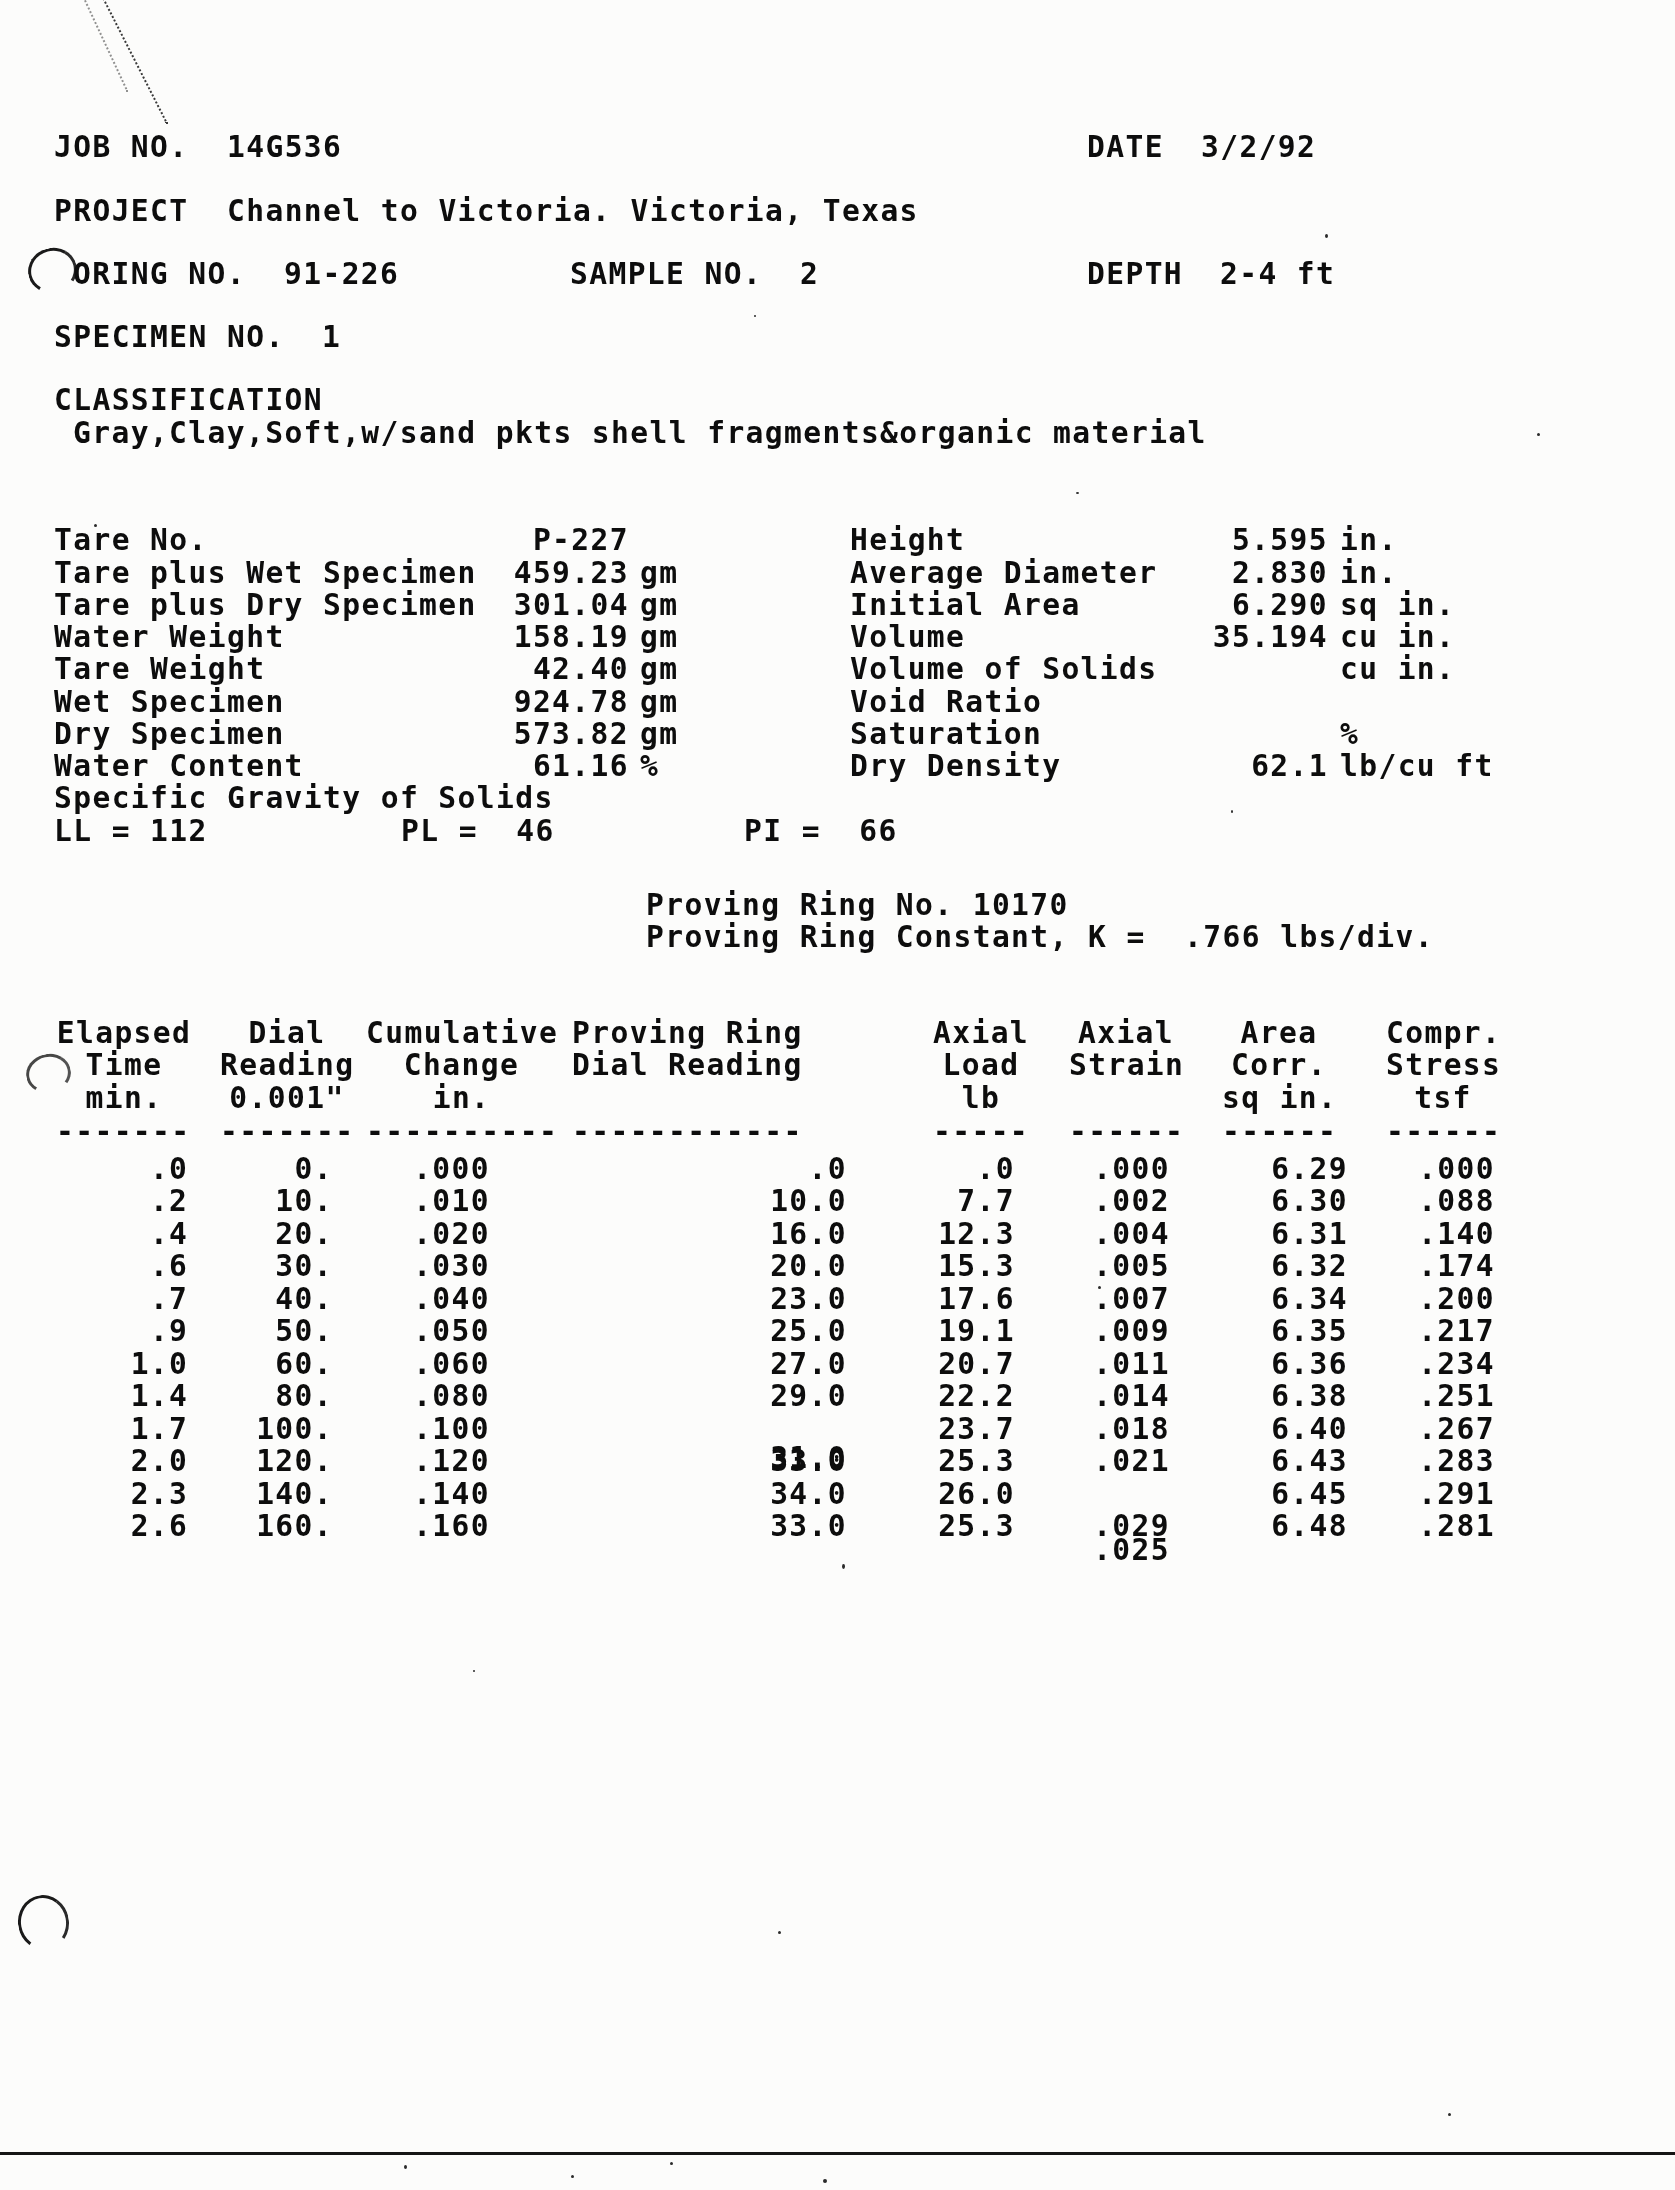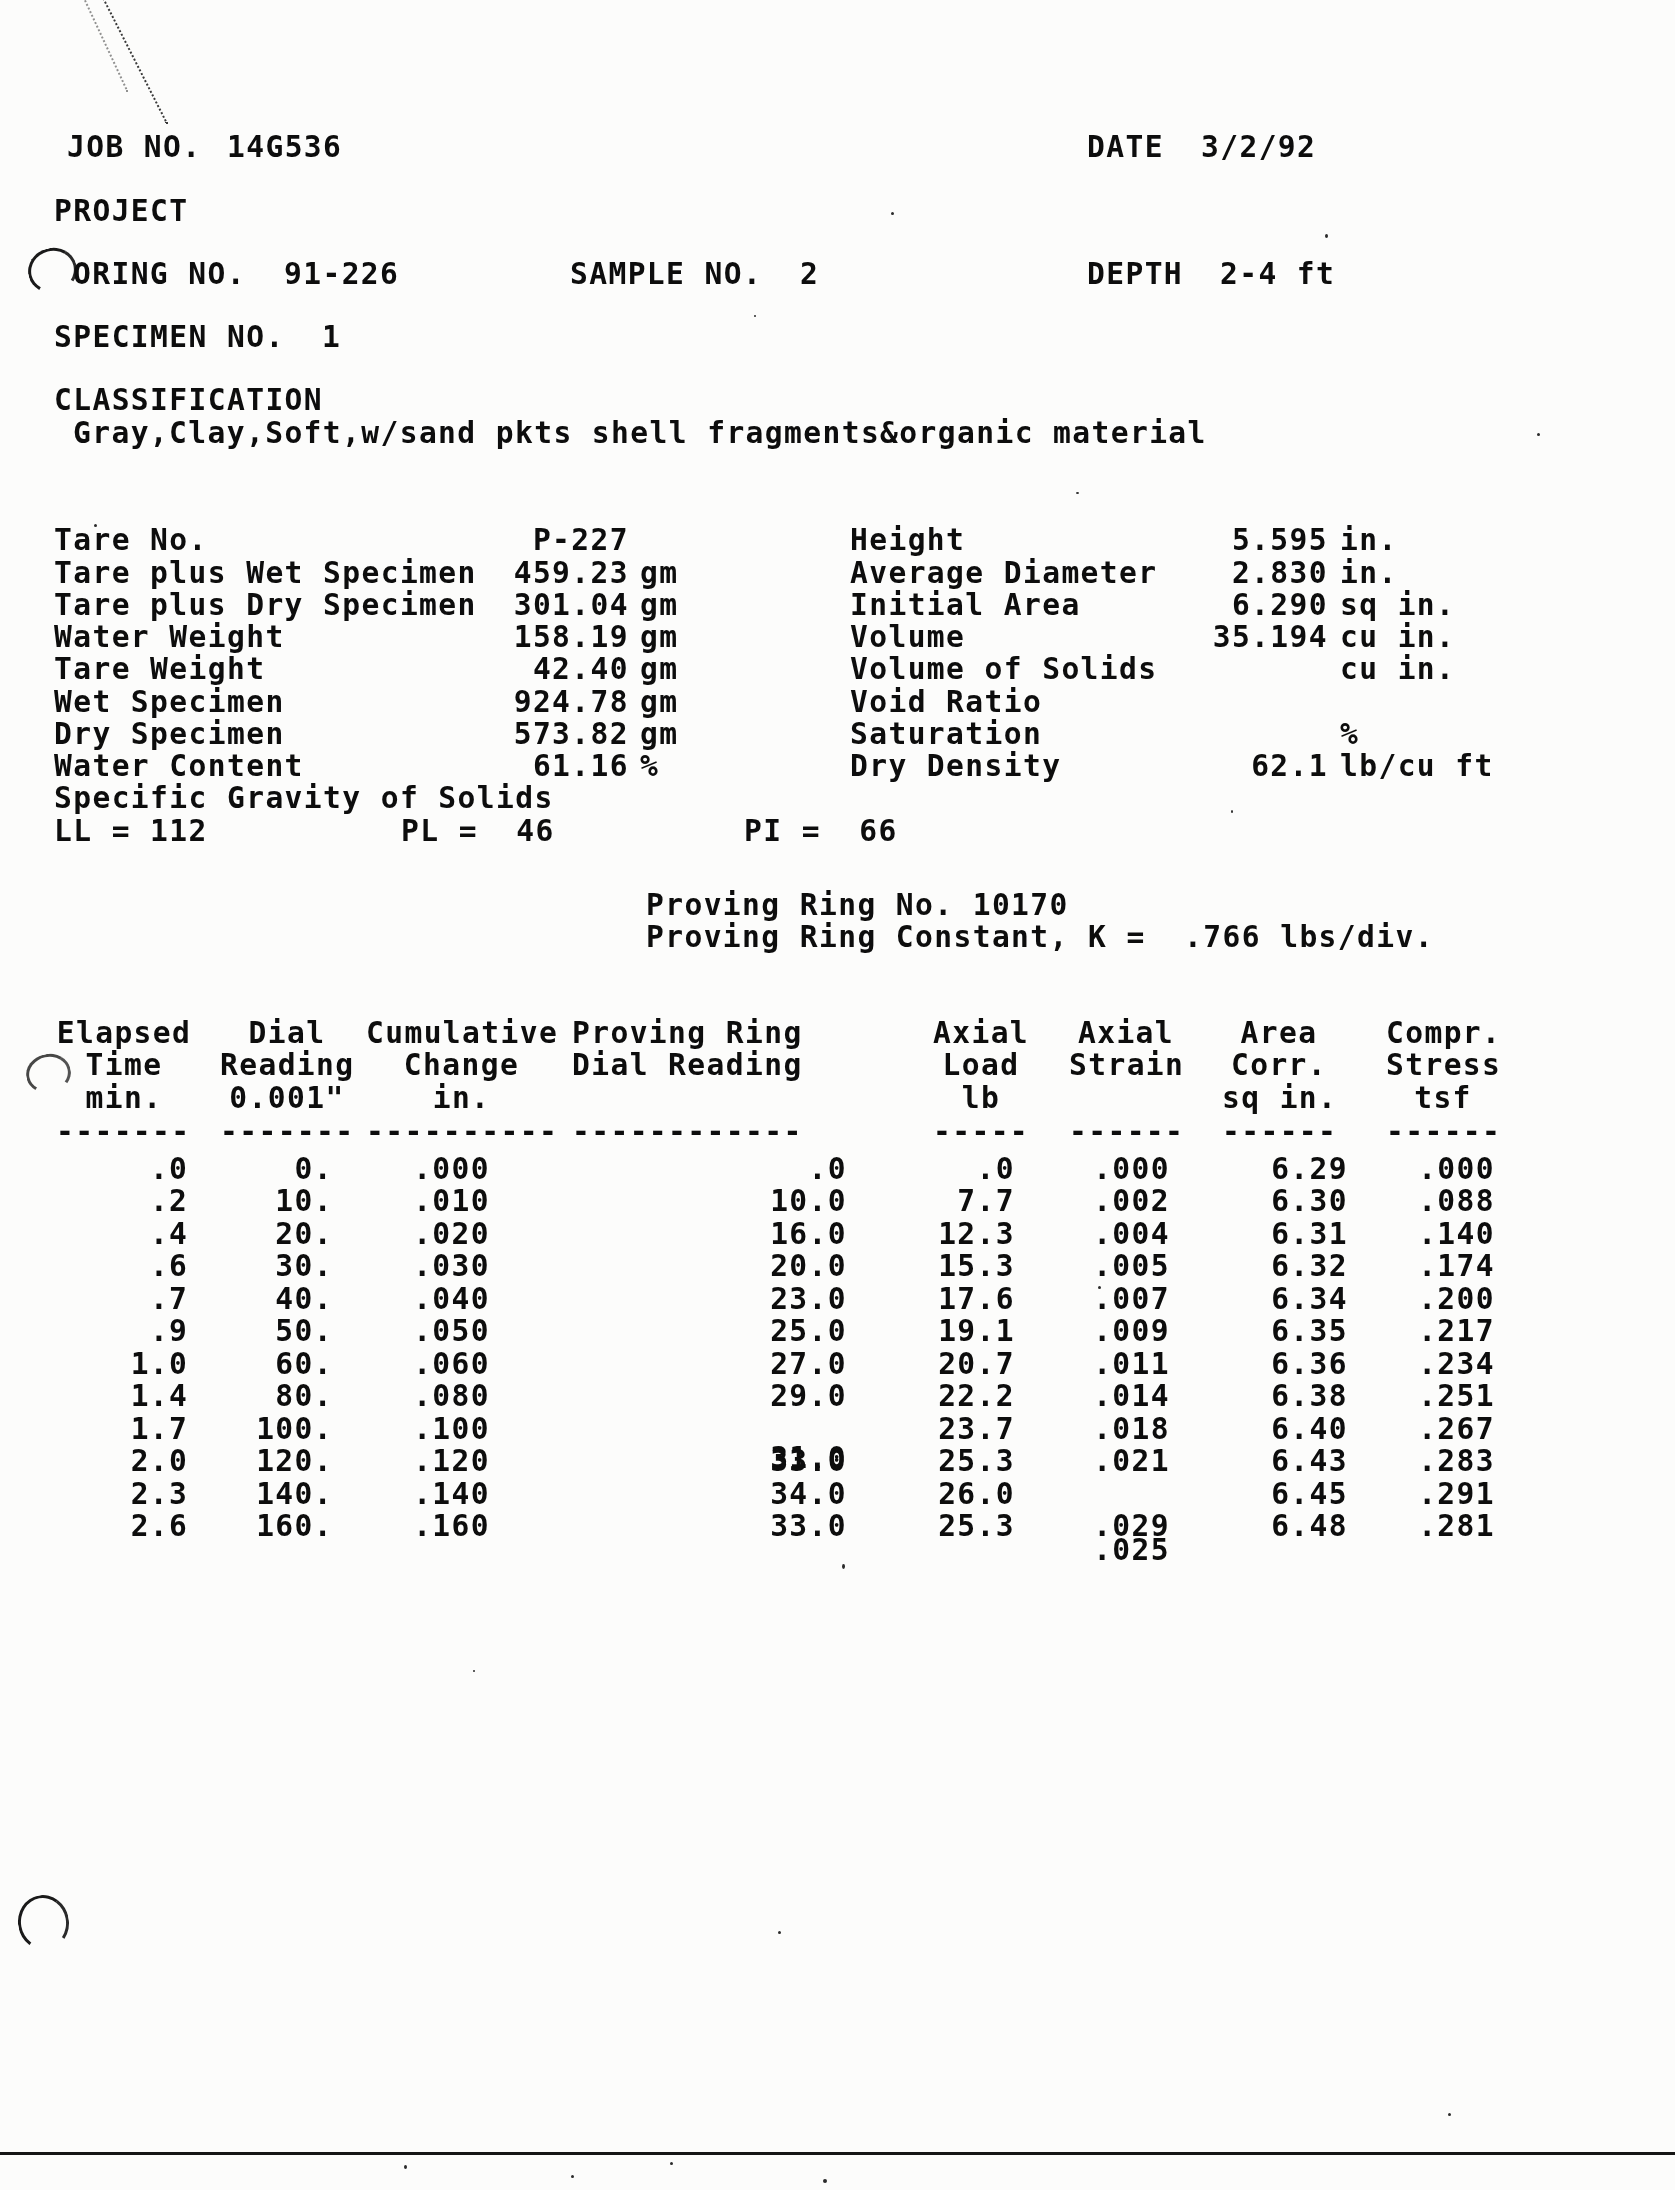--- a/index.html
+++ b/index.html
@@ -50,26 +50,27 @@
     <div class="speck" style="left:842px;top:1564px;width:3px;height:4.9px;"></div>
     <div class="speck" style="left:473px;top:1670px;width:2px;height:2px;"></div>
     <div class="speck" style="left:778px;top:1931px;width:3px;height:3px;"></div>
     <div class="speck" style="left:1448px;top:2113px;width:3px;height:3px;"></div>
     <div class="speck" style="left:404px;top:2165px;width:3px;height:3.9px;"></div>
     <div class="speck" style="left:571px;top:2175px;width:3px;height:3px;"></div>
     <div class="speck" style="left:823px;top:2179px;width:3.9px;height:3.9px;"></div>
     <div class="speck" style="left:670px;top:2162px;width:3px;height:3px;"></div>
   </div>
 
-  <div class="t" style="left:67px;top:131px;text-align:right;">JOB NO.</div>
+  <div class="t" style="left:54px;top:131px;text-align:right;">JOB NO.</div>
   <div class="t" style="left:227px;top:131px;">14G536</div>
   <div class="t" style="left:1087px;top:131px;">DATE</div>
   <div class="t" style="left:1201px;top:131px;">3/2/92</div>
 
   <div class="t" style="left:54px;top:195px;">PROJECT</div>
+  <div class="t" style="left:227px;top:195px;">Channel to Victoria. Victoria, Texas</div>
 
   <div class="t" style="left:73px;top:258px;">ORING NO.</div>
   <div class="t" style="left:284px;top:258px;">91-226</div>
   <div class="t" style="left:570px;top:258px;">SAMPLE NO.</div>
   <div class="t" style="left:800px;top:258px;">2</div>
   <div class="t" style="left:1087px;top:258px;">DEPTH</div>
   <div class="t" style="left:1220px;top:258px;">2-4 ft</div>
 
   <div class="t" style="left:54px;top:321px;">SPECIMEN NO.</div>
   <div class="t" style="left:322px;top:321px;">1</div>

